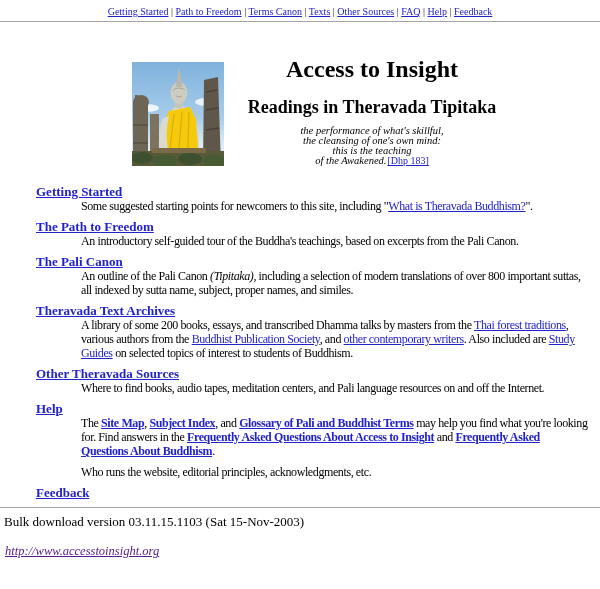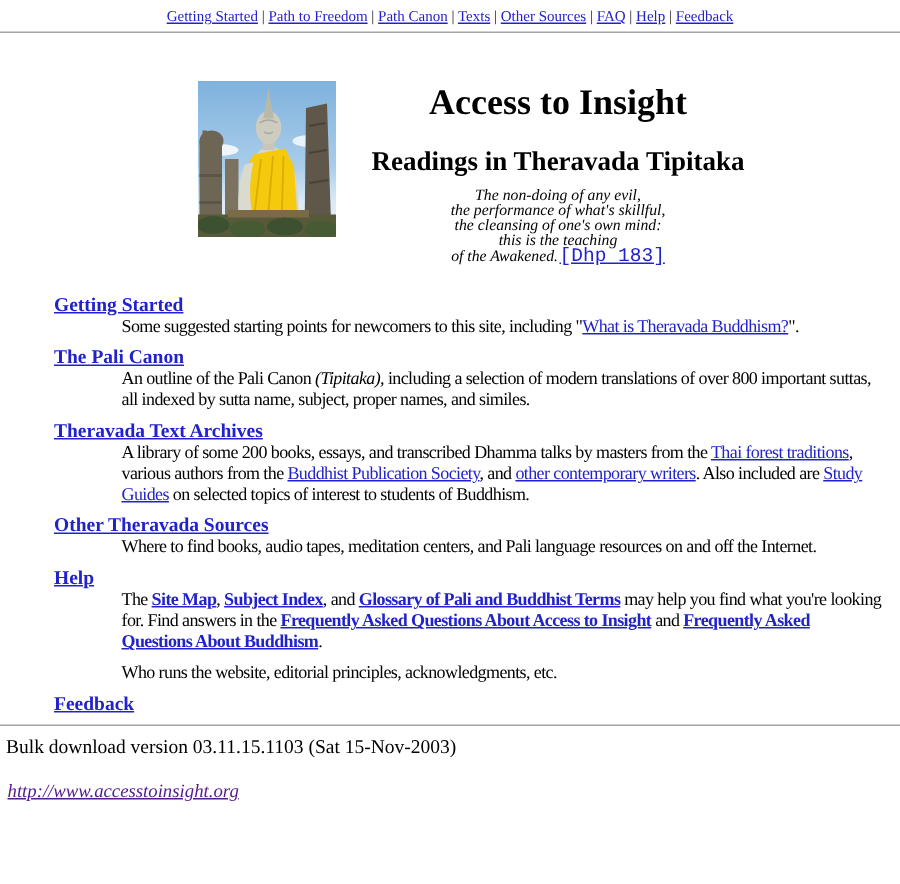--- a/index.html
+++ b/index.html
@@ -11,46 +11,46 @@
     font-family:"Liberation Serif", serif;
   }
   a { color:var(--link); text-decoration:underline; cursor:pointer; }
 
   
   .topnav { text-align:center; font-size:10px; padding-top:6px; }
   .topnav .sep { color:#222; }
   .rule { height:1px; background:#a3a3a3; border:none; margin:4px 0 0 0; }
 
   
-  .header { display:flex; align-items:flex-start; margin:32px 86px 0 112px;padding-left:20px; }
+  .header { display:flex; align-items:flex-end; margin:32px 86px 0 112px;padding-left:20px; }
   .buddha-wrap { flex:none; width:92px; height:104px; }
   .header-text { flex:1; text-align:center; padding-left:6px; }
   .site-title { font-size:24px; font-weight:bold; margin:2px 0 0 0; line-height:1.15; }
   .site-subtitle { font-size:18px; font-weight:bold; margin:13px 0 0 0; line-height:1.15; }
   .quote { font-style:italic; font-size:10.5px; line-height:10px; margin-top:9px; }
-  .quote-cite { font-size:13px; font-style:normal; margin-left:1px;font-family:Liberation Mono, monospace; }
+  .quote-cite { font-size:10px; font-style:normal; margin-left:1px; }
 
   
   .sections { margin-top:19px; }
   .section { margin:0 12px 7px 36px; font-size:12px; line-height:14px; }
   .section-title { font-size:13px; line-height:14px; }
   .section-title a { font-weight:bold; }
   .section-desc { margin-left:45px; letter-spacing:-0.4px; }
   .section-desc a { letter-spacing:-0.4px; }
 
   
   .footer-rule { height:1px; background:#a3a3a3; border:none; margin:6px 0 0 0; }
   .version { font-size:13px; margin:6px 0 0 4px; }
   .site-url { margin:14px 0 0 5px; font-size:12.5px; }
   .site-url a { color:var(--visited); font-style:italic; }
 </style>
 </head>
 <body>
 
-<div class="topnav"><a>Getting Started</a><span class="sep"> | </span><a>Path to Freedom</a><span class="sep"> | </span><a>Path Canon</a><span class="sep"> | </span><a>Texts</a><span class="sep"> | </span><a>Other Sources</a><span class="sep"> | </span><a>FAQ</a><span class="sep"> | </span><a>Help</a><span class="sep"> | </span><a>Feedback</a></div>
+<div class="topnav"><a>Getting Started</a><span class="sep"> | </span><a>Path to Freedom</a><span class="sep"> | </span><a>Terms Canon</a><span class="sep"> | </span><a>Texts</a><span class="sep"> | </span><a>Other Sources</a><span class="sep"> | </span><a>FAQ</a><span class="sep"> | </span><a>Help</a><span class="sep"> | </span><a>Feedback</a></div>
 <div class="rule"></div>
 
 <div class="header">
   <div class="buddha-wrap">
     <svg width="92" height="104" viewBox="0 0 92 104">
       <defs>
         <linearGradient id="sky" x1="0" y1="0" x2="0" y2="1">
           <stop offset="0" stop-color="#7fb2dd"></stop>
           <stop offset="0.55" stop-color="#a9cdea"></stop>
           <stop offset="0.78" stop-color="#dcebf6"></stop>
@@ -89,33 +89,36 @@
       <ellipse cx="10" cy="96" rx="11" ry="6" fill="#3d5030"></ellipse>
       <ellipse cx="33" cy="99" rx="12" ry="6" fill="#465a34"></ellipse>
       <ellipse cx="58" cy="97" rx="12" ry="6" fill="#3d5030"></ellipse>
       <ellipse cx="82" cy="99" rx="11" ry="6" fill="#465a34"></ellipse>
     </svg>
   </div>
   <div class="header-text">
     <div class="site-title">Access to Insight</div>
     <div class="site-subtitle">Readings in Theravada Tipitaka</div>
     <div class="quote">
-        <div>The non-doing of any evil,</div>
         <div>the performance of what's skillful,</div>
         <div>the cleansing of one's own mind:</div>
         <div>this is the teaching</div>
         <div>of the Awakened.<a class="quote-cite">[Dhp 183]</a></div>
       </div>
   </div>
 </div>
 
 <div class="sections">
     <div class="section">
       <div class="section-title"><a>Getting Started</a></div>
       <div class="section-desc"><span>Some suggested starting points for newcomers to this site, including "</span><a>What is Theravada Buddhism?</a><span>".</span></div>
+    </div>
+    <div class="section">
+      <div class="section-title"><a>The Path to Freedom</a></div>
+      <div class="section-desc"><span>An introductory self-guided tour of the Buddha's teachings, based on excerpts from the Pali Canon.</span></div>
     </div>
     <div class="section">
       <div class="section-title"><a>The Pali Canon</a></div>
       <div class="section-desc"><span>An outline of the Pali Canon </span><span style="font-style: italic;">(Tipitaka),</span><span> including a selection of modern translations of over 800 important suttas, all indexed by sutta name, subject, proper names, and similes.</span></div>
     </div>
     <div class="section">
       <div class="section-title"><a>Theravada Text Archives</a></div>
       <div class="section-desc"><span>A library of some 200 books, essays, and transcribed Dhamma talks by masters from the </span><a>Thai forest traditions</a><span>, various authors from the </span><a>Buddhist Publication Society</a><span>, and </span><a>other contemporary writers</a><span>. Also included are </span><a>Study Guides</a><span> on selected topics of interest to students of Buddhism.</span></div>
     </div>
     <div class="section">

